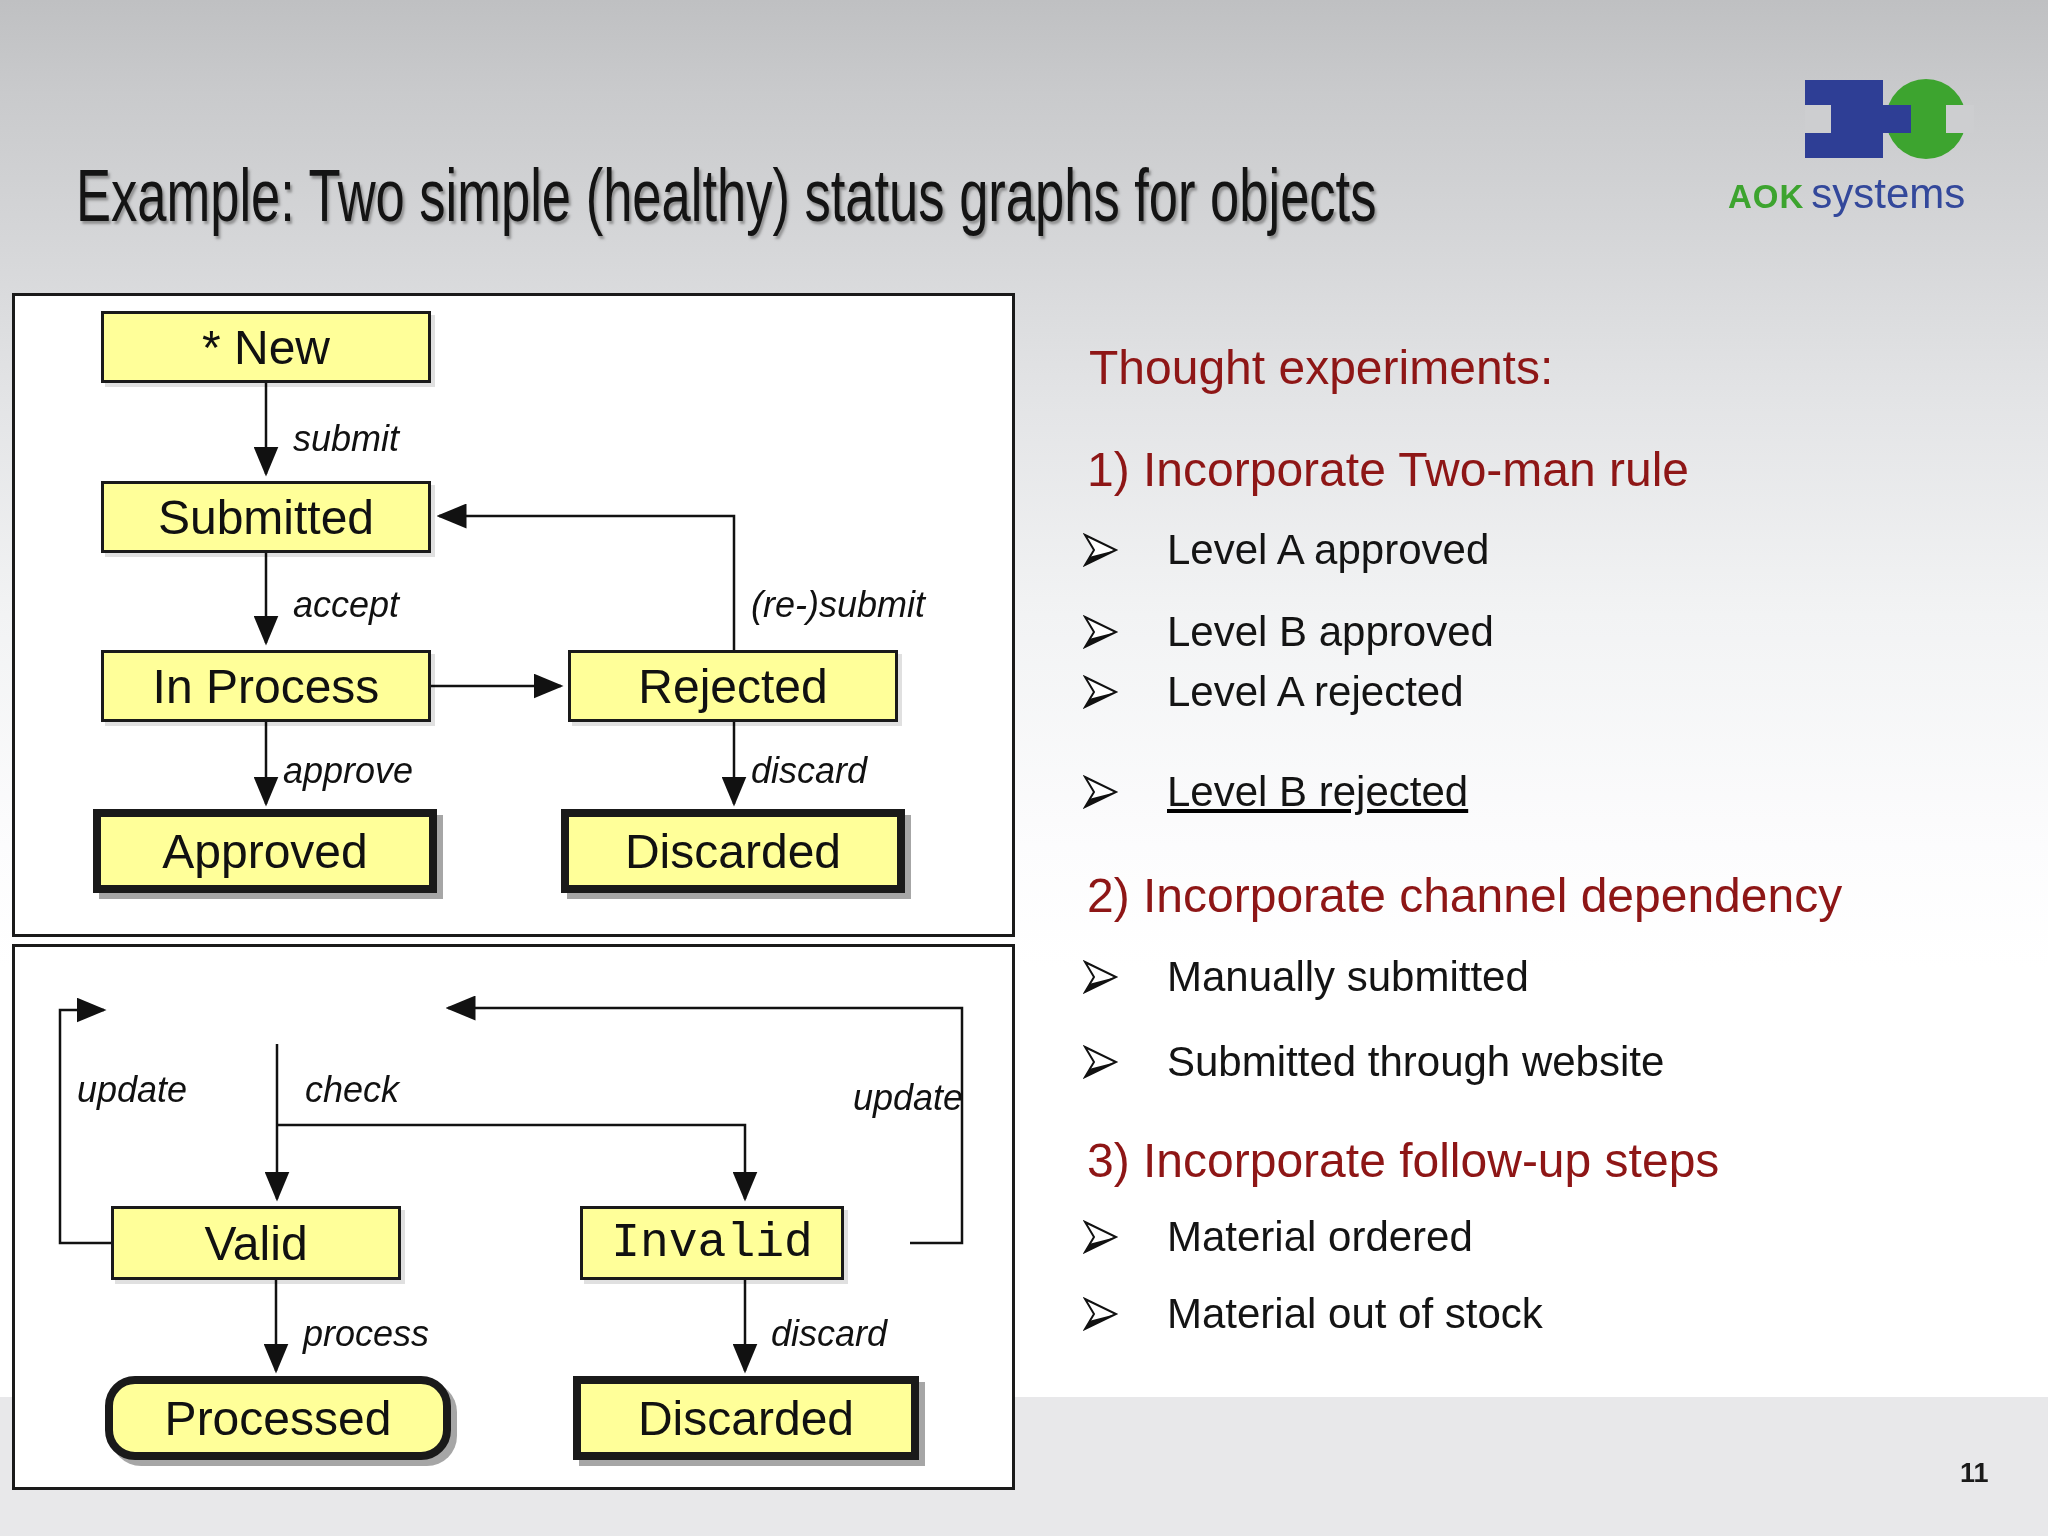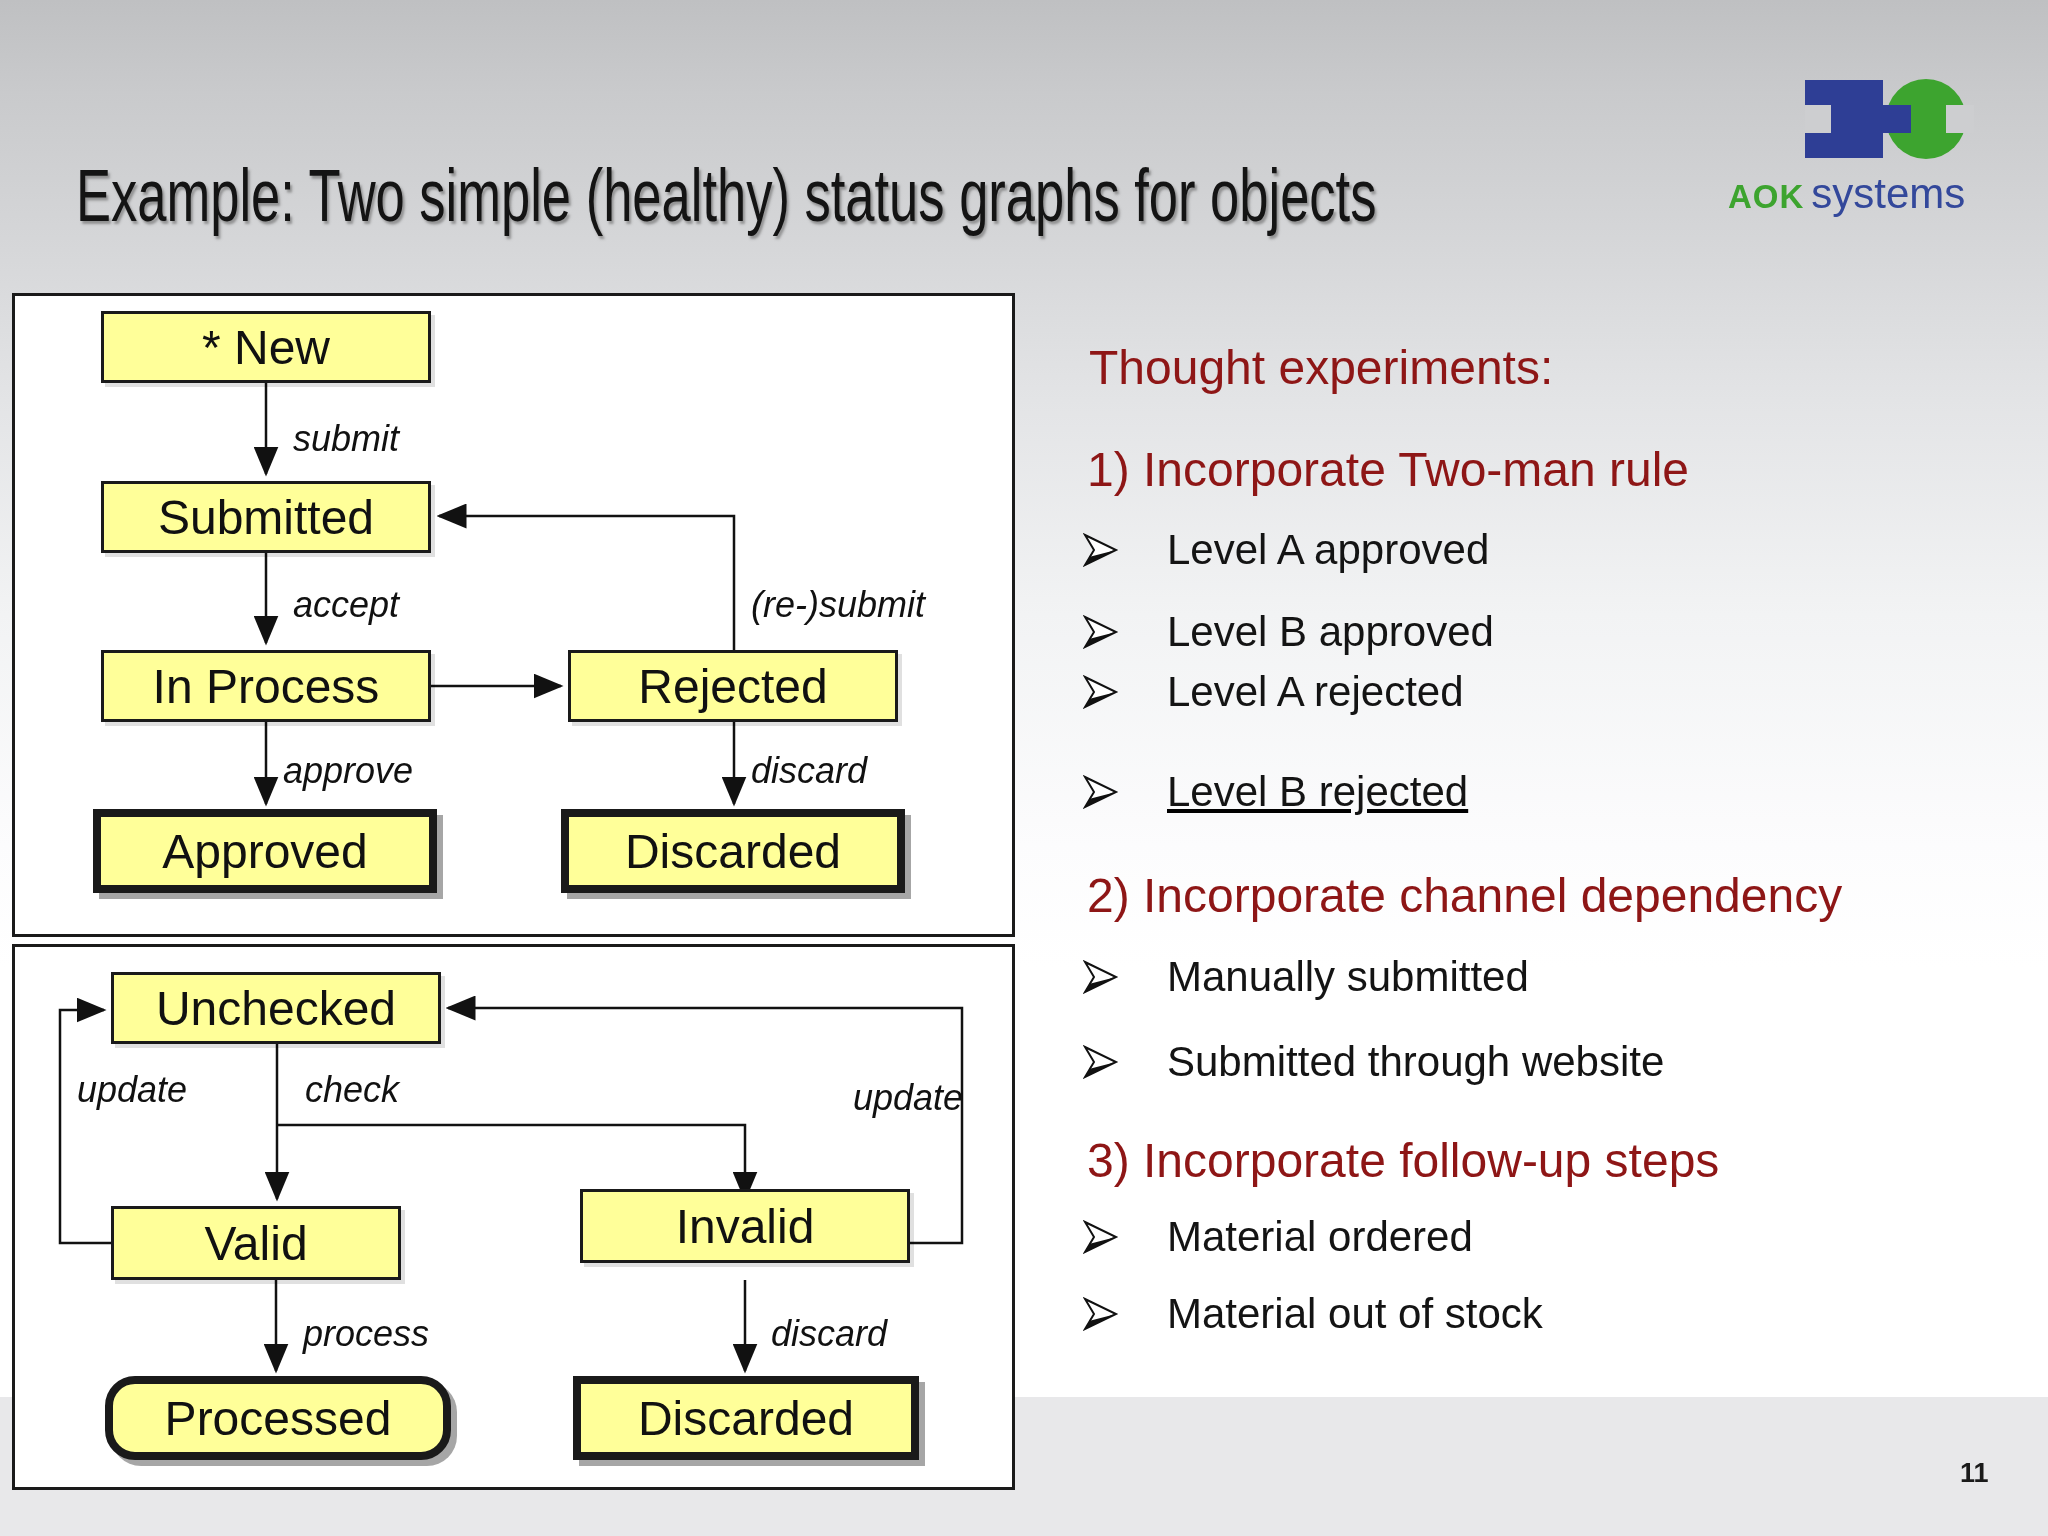--- a/index.html
+++ b/index.html
@@ -120,27 +120,24 @@
     <g stroke="#111" stroke-width="2.5" fill="none">
       <line x1="262" y1="97" x2="262" y2="252" marker-end="url(#ah2)"></line>
       <polyline points="262,178 730,178 730,252" marker-end="url(#ah2)"></polyline>
       <line x1="261" y1="333" x2="261" y2="424" marker-end="url(#ah2)"></line>
       <line x1="730" y1="333" x2="730" y2="424" marker-end="url(#ah2)"></line>
       <polyline points="96,296 45,296 45,63 89,63" marker-end="url(#ah2)"></polyline>
       <polyline points="895,296 947,296 947,61 433,61" marker-end="url(#ah2)"></polyline>
     </g>
   </svg>
 
-  <div class="state" style="left:96px;top:25px;width:330px;height:72px;">
-    <span>Unchecked</span>
-  </div>
   <div class="state" style="left:96px;top:259px;width:290px;height:74px;">
     <span>Valid</span>
   </div>
-  <div class="state" style="left:565px;top:242px;width:330px;height:74px;">
+  <div class="state" style="left:565px;top:259px;width:264px;height:74px;font-family:Liberation Mono, monospace;">
     <span>Invalid</span>
   </div>
   <div class="state final" style="left:90px;top:429px;width:346px;height:84px;border-radius:30px;">
     <span>Processed</span>
   </div>
   <div class="state final" style="left:558px;top:429px;width:346px;height:84px;">
     <span>Discarded</span>
   </div>
 
   <div class="tlabel" style="left:62px;top:122px;">update</div>

